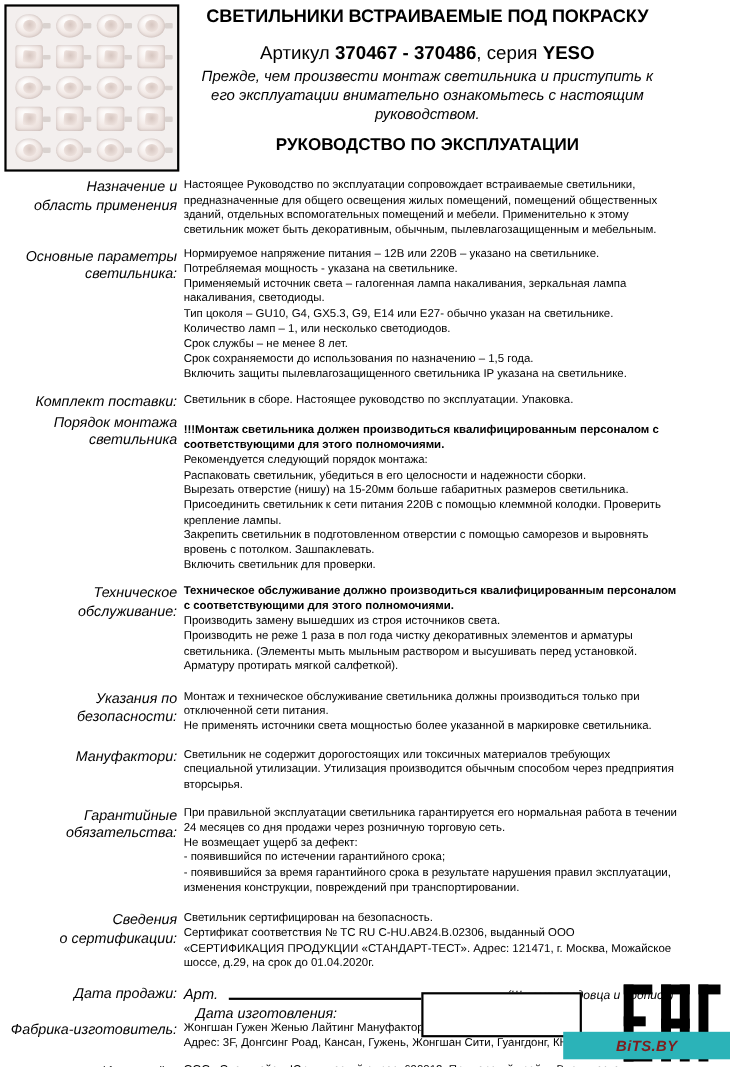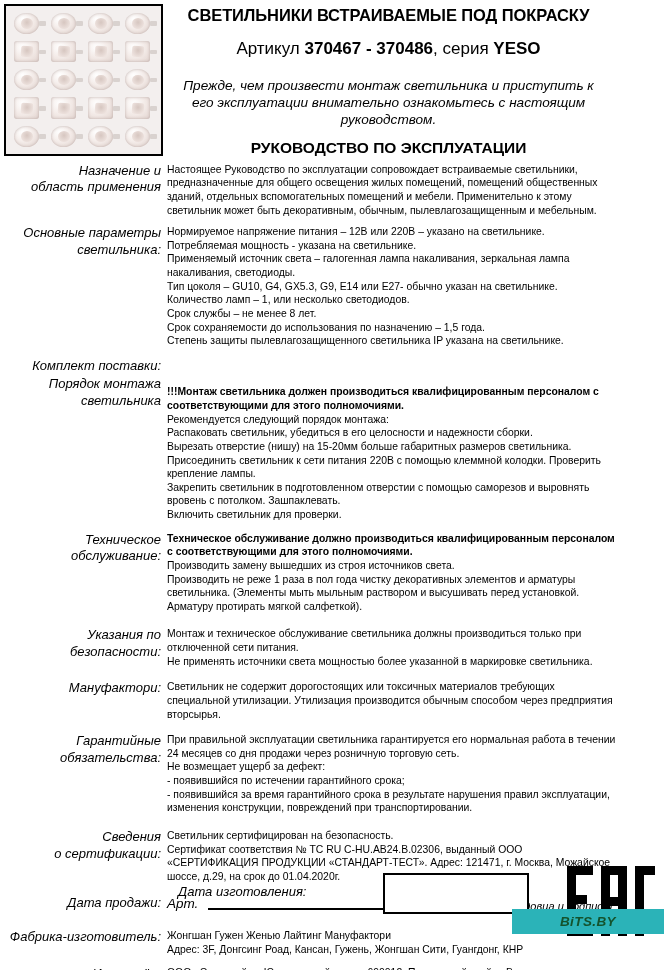--- a/index.html
+++ b/index.html
@@ -46,21 +46,21 @@
     position:absolute;right:1%;top:42%;width:18%;height:17%;
     background:#d9d2cf;border-radius:1px;
   }
 
   .title-block{flex:1;text-align:center;padding:6px 8px 0 6px;}
   .t-main{font-size:16.5px;font-weight:bold;line-height:1.12;letter-spacing:-.1px;}
   .t-art{font-size:17px;line-height:1.3;margin-top:14px;}
   .t-art b{font-weight:bold;}
   .t-warn{
     font-size:13.6px;font-style:italic;line-height:1.28;
-    margin-top:16px;padding:0 2px;
+    margin-top:0;padding:0 2px;
   }
   .t-guide{font-size:15.5px;font-weight:bold;margin-top:10px;}
 
   
   .content{position:relative;padding-top:6px;}
   .row{display:flex;align-items:flex-start;}
   .lbl{
     width:167px;flex:none;
     text-align:right;padding-right:6px;
     font-style:italic;font-size:13px;line-height:1.28;
@@ -86,37 +86,37 @@
   
   .sale{display:flex;align-items:flex-end;font-size:13px;font-style:italic;}
   .sale .art{font-size:13.5px;font-style:italic;}
   .sale .line{
     display:inline-block;width:196px;border-bottom:2.2px solid #000;
     margin:0 0 3px 10px;height:1px;
   }
   .sale .stamp{margin-left:56px;font-size:11px;font-style:italic;}
 
   
-  .footer{position:absolute;left:0;top:864px;width:664px;height:77px;}
+  .footer{position:absolute;left:0;top:893px;width:664px;height:77px;}
   .date-made{
     position:absolute;left:178px;top:20px;
     font-size:13px;font-style:italic;
   }
   .date-box{
     position:absolute;left:383px;top:9px;width:142px;height:37px;
     border:2px solid #000;background:#fff;
   }
   .eac{
     position:absolute;left:565px;top:0px;width:92px;height:74px;
   }
   .eac svg{display:block;}
   .watermark{
     position:absolute;left:512px;top:45px;width:152px;height:25px;
     background:#2bb3b8;
-    color:#14532d;
+    color:#7f1d1d;
     font-size:13.5px;font-weight:bold;font-style:italic;
     letter-spacing:.4px;
     display:flex;align-items:center;justify-content:center;
   }
 </style>
 </head>
 <body>
 
 <div class="page">
 
@@ -253,28 +253,31 @@
     <div class="row">
       <div class="lbl">Основные параметры<br>светильника:</div>
       <div class="txt">
         <p>Нормируемое напряжение питания – 12В или 220В – указано на светильнике.</p>
         <p>Потребляемая мощность - указана на светильнике.</p>
         <p>Применяемый источник света – галогенная лампа накаливания, зеркальная лампа накаливания, светодиоды.</p>
         <p>Тип цоколя – GU10, G4, GX5.3, G9, E14 или E27- обычно указан на светильнике.</p>
         <p>Количество ламп – 1, или несколько светодиодов.</p>
         <p>Срок службы – не менее 8 лет.</p>
         <p>Срок сохраняемости до использования по назначению – 1,5 года.</p>
-        <p>Степень защиты пылевлагозащищенного светильника IP указана на светильнике.</p>
+        <p>Включить защиты пылевлагозащищенного светильника IP указана на светильнике.</p>
       </div>
     </div>
 
     <div class="s10"></div>
 
     <div class="row">
       <div class="lbl">Комплект поставки:</div>
+      <div class="txt">
+        <p>Светильник в сборе. Настоящее руководство по эксплуатации. Упаковка.</p>
+      </div>
     </div>
 
     <div class="s2"></div>
 
     <div class="row">
       <div class="lbl">Порядок монтажа<br>светильника</div>
       <div class="txt">
         <p class="b gap">!!!Монтаж светильника должен производиться квалифицированным персоналом с соответствующими для этого полномочиями.</p>
         <p>Рекомендуется следующий порядок монтажа:</p>
         <p>Распаковать светильник, убедиться в его целосности и надежности сборки.</p>

